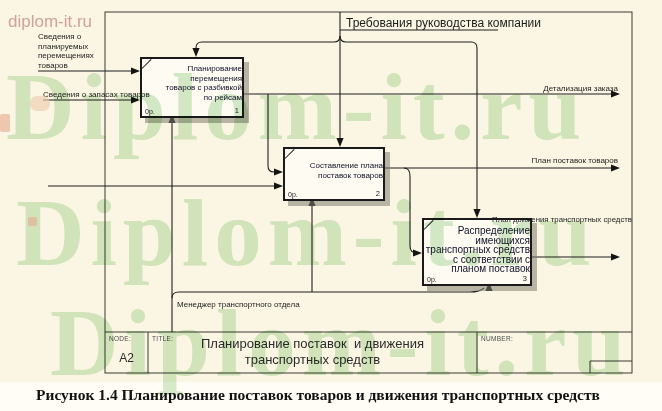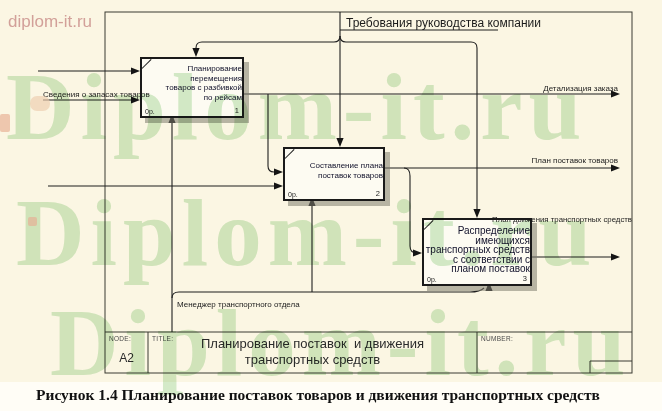--- a/index.html
+++ b/index.html
@@ -78,20 +78,26 @@
       <polygon points="620,257 611,253.4 611,260.6"></polygon>
       <polygon points="196,57 192.4,48 199.6,48"></polygon>
       <polygon points="340,147 336.4,138 343.6,138"></polygon>
       <polygon points="477,218 473.4,209 480.6,209"></polygon>
       <polygon points="172,114 168.4,123 175.6,123"></polygon>
       <polygon points="312,197 308.4,206 315.6,206"></polygon>
       <polygon points="489,282 485.4,291 492.6,291"></polygon>
     </g>
   </svg>
 
+  <div class="lbl" style="left:38px;top:32px;">
+    <div>Сведения о</div>
+    <div>планируемых</div>
+    <div>перемещениях</div>
+    <div>товаров</div>
+  </div>
   <div class="lbl" style="left:43px;top:90px;">Сведения о запасах товаров</div>
   <div class="lbl" style="left:346px;top:19px;font-size:12px;">Требования руководства компании</div>
   <div class="lbl" style="left:460px;top:84px;width:158px;text-align:right;">Детализация заказа</div>
   <div class="lbl" style="left:460px;top:156px;width:158px;text-align:right;">План поставок товаров</div>
   <div class="lbl" style="left:480px;top:215px;width:152px;text-align:right;font-size:7.8px;">План движения транспортных средств</div>
   <div class="lbl" style="left:177px;top:300px;">Менеджер транспортного отдела</div>
 
   <div class="abox" style="left:140px;top:57px;width:100px;height:57px;">
     <div class="fold"></div>
     <div class="btxt" style="top:5px;">

